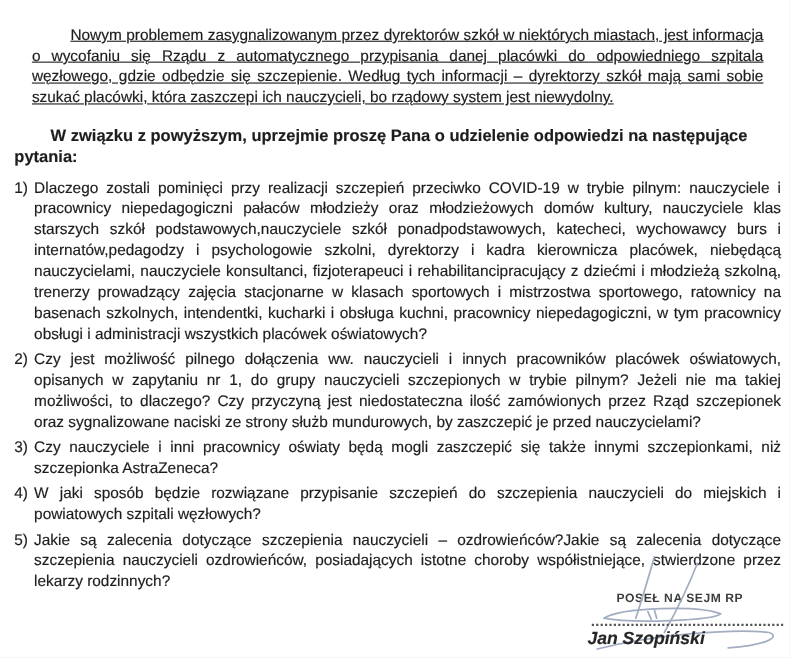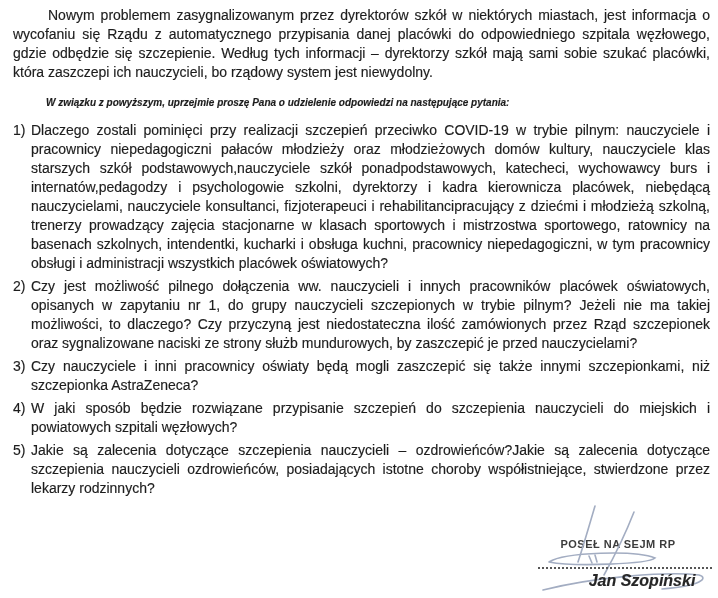--- a/index.html
+++ b/index.html
@@ -13,29 +13,29 @@
     color:#1d1d1d;
     -webkit-text-stroke:0.15px #1d1d1d;
   }
   .body-text{
     position:absolute;
     left:13px; right:8px; top:6px;
     font-size:14px;
     line-height:19px;
   }
   .intro{
-    margin:0;
+    margin:16px;
     text-align:justify;
     text-indent:35px;
+    text-decoration:underline;
   }
   .request{
     margin:11px 0 0 0;
     font-weight:bold;
-    font-style:italic;
-    font-size:10px;
+    font-size:15px;
     text-indent:33px;
   }
   .questions{
     margin-top:9px;
   }
   .q{
     display:flex;
     margin-bottom:4px;
   }
   .qnum{
@@ -57,22 +57,22 @@
     color:#3c3c3c;
     -webkit-text-stroke:0;
   }
   .sig-dotted{
     position:absolute;
     top:565px; left:538px; width:174px; height:2px;
     border-bottom:2px dotted #565656;
   }
   .sig-name{
     position:absolute;
-    top:572px; left:572px; width:140px;
-    text-align:center;
+    top:572px; left:534px; width:140px;
+    text-align:left;
     font-size:16px;
     font-weight:bold;
     font-style:italic;
     color:#262626;
   }
   .sig-scrawl{
     position:absolute;
     left:0; top:0;
     pointer-events:none;
   }

